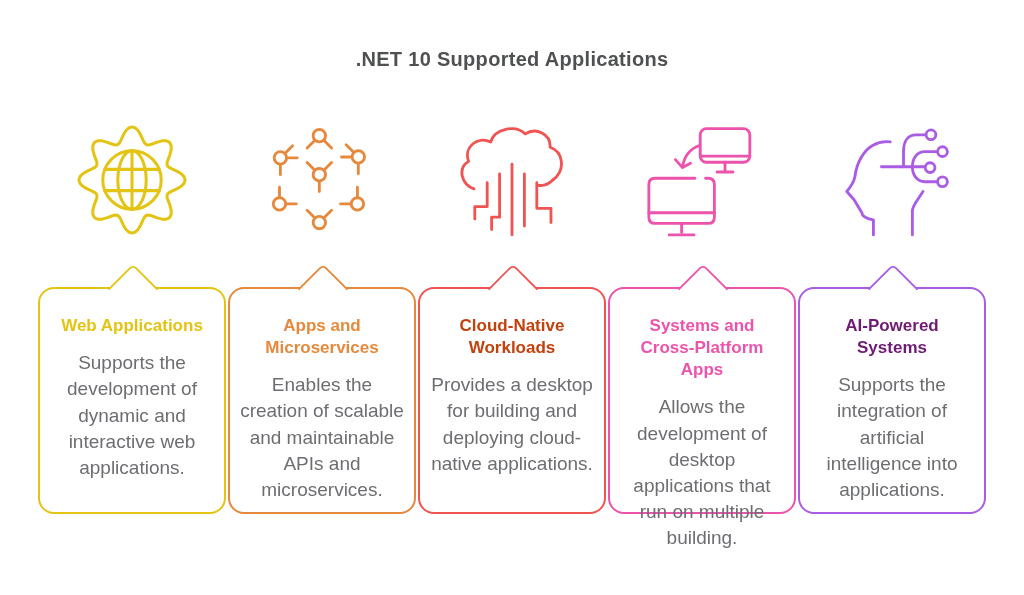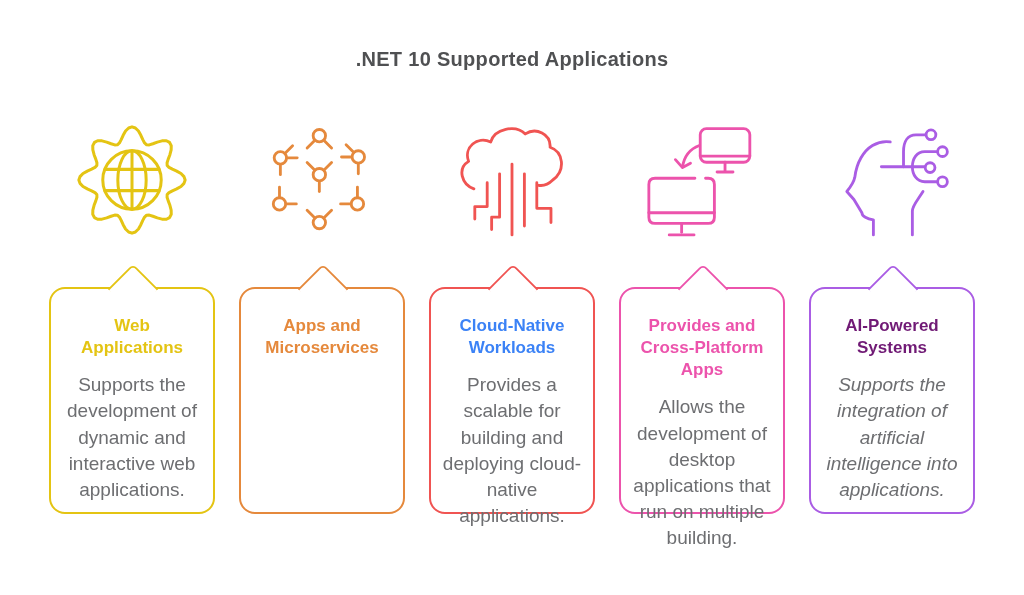--- a/index.html
+++ b/index.html
@@ -46,21 +46,21 @@
     height: 124px;
     fill: none;
     stroke-width: 3.4;
     stroke-linecap: round;
     stroke-linejoin: round;
   }
   .icon * { fill: none; }
   .card {
     position: relative;
     box-sizing: border-box;
-    width: 166px;
+    width: 188px;
     height: 227px;
     border: 2px solid #701a75;
     border-radius: 16px;
     background: #ffffff;
   }
   .notch {
     position: absolute;
     top: -18px;
     left: 50%;
     width: 34px;
@@ -142,59 +142,60 @@
           <line x1="110" y1="89.5" x2="110" y2="78"></line>
           <line x1="102.5" y1="97" x2="91" y2="97"></line>
           <circle cx="67" cy="118" r="7"></circle>
           <line x1="61.7" y1="112.7" x2="53.2" y2="104.2"></line>
           <line x1="72.3" y1="112.7" x2="80.8" y2="104.2"></line>
         </svg>
       </div>
       <div class="card" style="border-color: rgb(229, 137, 60);">
         <div class="notch" style="border-color: rgb(229, 137, 60);"></div>
         <h2 class="card-title" style="color: rgb(229, 137, 60);">Apps and Microservices</h2>
+        <p class="card-desc" style="color: rgb(109, 110, 113);">Enables the creation of scalable and maintainable APIs and microservices.</p>
       </div>
     </div>
 
     <div class="column">
       <div class="icon-wrap">
         <svg class="icon" viewBox="0 0 140 140" style="stroke-width: 3.2; stroke: rgb(240, 84, 82);">
           <path d="M27,80 C13,75 8,57 21,49 C15,33 31,20 46,27 C50,12 74,7 85,18 C97,10 114,18 113,33 C128,38 131,59 116,70 C112,74 106,77 100,76"></path>
           <path d="M70,52 V132"></path>
           <path d="M56,63 V112 H47 V126"></path>
           <path d="M84,63 V122"></path>
           <path d="M42,73 V100 H28 V114"></path>
           <path d="M98,73 V102 H114 V118"></path>
         </svg>
       </div>
       <div class="card" style="border-color: rgb(240, 84, 82);">
         <div class="notch" style="border-color: rgb(240, 84, 82);"></div>
-        <h2 class="card-title" style="color: #3b82f6;">Cloud-Native Workloads</h2>
-        <p class="card-desc" style="color: rgb(109, 110, 113);">Provides a scalable for building and deploying cloud-native applications.</p>
+        <h2 class="card-title" style="color: #c2410c;">Cloud-Native Workloads</h2>
+        <p class="card-desc" style="color: rgb(109, 110, 113);">Provides a desktop for building and deploying cloud-native applications.</p>
       </div>
     </div>
 
     <div class="column">
       <div class="icon-wrap">
         <svg class="icon" viewBox="0 0 140 140" style="stroke-width: 3.2; stroke: rgb(236, 83, 172);">
           <rect x="68" y="12" width="56" height="38" rx="7"></rect>
           <line x1="68" y1="43" x2="124" y2="43"></line>
           <line x1="96" y1="50" x2="96" y2="59"></line>
           <line x1="87" y1="61" x2="105" y2="61"></line>
           <path d="M62,68 H17 C12,68 10,70 10,75 V112 C10,117 12,119 17,119 H77 C82,119 84,117 84,112 V75 C84,70 82,68 77,68 H74"></path>
           <line x1="10" y1="107" x2="84" y2="107"></line>
           <line x1="47" y1="119" x2="47" y2="129"></line>
           <line x1="33" y1="132" x2="61" y2="132"></line>
           <path d="M67,31 C56,35 50,43 48,55"></path>
           <path d="M40,47 L48,56 L57,51"></path>
         </svg>
       </div>
       <div class="card" style="border-color: rgb(236, 83, 172);">
         <div class="notch" style="border-color: rgb(236, 83, 172);"></div>
-        <h2 class="card-title" style="color: rgb(236, 83, 172);">Provides and Cross-Platform Apps</h2>
+        <h2 class="card-title" style="color: rgb(236, 83, 172);">Systems and Cross-Platform Apps</h2>
         <p class="card-desc" style="color: rgb(109, 110, 113);">Allows the development of desktop applications that run on multiple building.</p>
       </div>
     </div>
 
     <div class="column">
       <div class="icon-wrap">
         <svg class="icon" viewBox="0 0 140 140" style="stroke-width: 3.2; stroke: rgb(170, 93, 228);">
           <path d="M49,132 V115 C42,114 36,111 36,107 L27,92 L19,83 C24,77 27,72 28,67 C30,50 38,37 48,31 C55,27 62,26 68,27"></path>
           <path d="M105,83 C98,94 93,99 93,105 V132"></path>
           <path d="M58,55 H107"></path>
@@ -203,18 +204,18 @@
           <path d="M93,55 C93,64 98,72 107,72 L121,72"></path>
           <circle cx="114" cy="19" r="5.5"></circle>
           <circle cx="127" cy="38" r="5.5"></circle>
           <circle cx="113" cy="56" r="5.5"></circle>
           <circle cx="127" cy="72" r="5.5"></circle>
         </svg>
       </div>
       <div class="card" style="border-color: rgb(170, 93, 228);">
         <div class="notch" style="border-color: rgb(170, 93, 228);"></div>
         <h2 class="card-title" style="color: #701a75;">AI-Powered Systems</h2>
-        <p class="card-desc" style="color: rgb(109, 110, 113); font-style: italic;">Supports the integration of artificial intelligence into applications.</p>
+        <p class="card-desc" style="color: rgb(109, 110, 113);">Supports the integration of artificial intelligence into applications.</p>
       </div>
     </div>
 
   </div>
 </div>
 
 </body></html>

